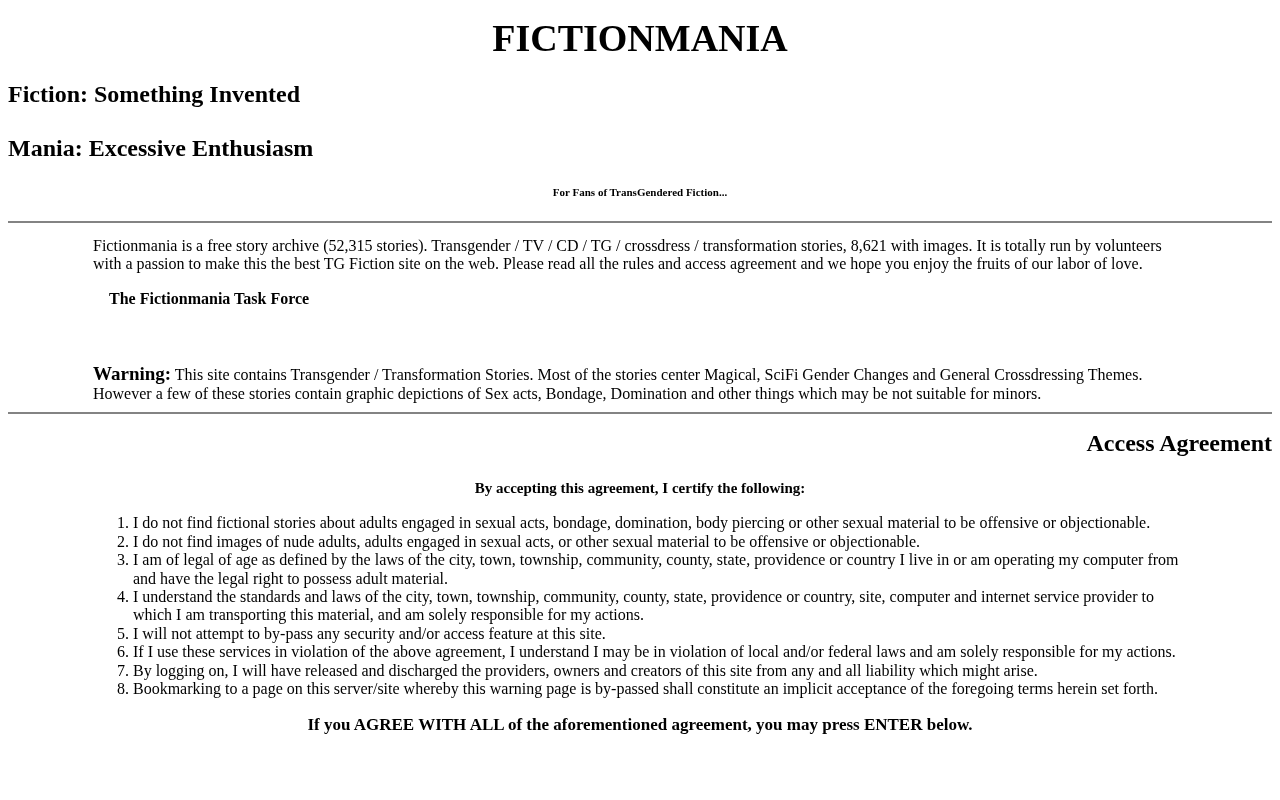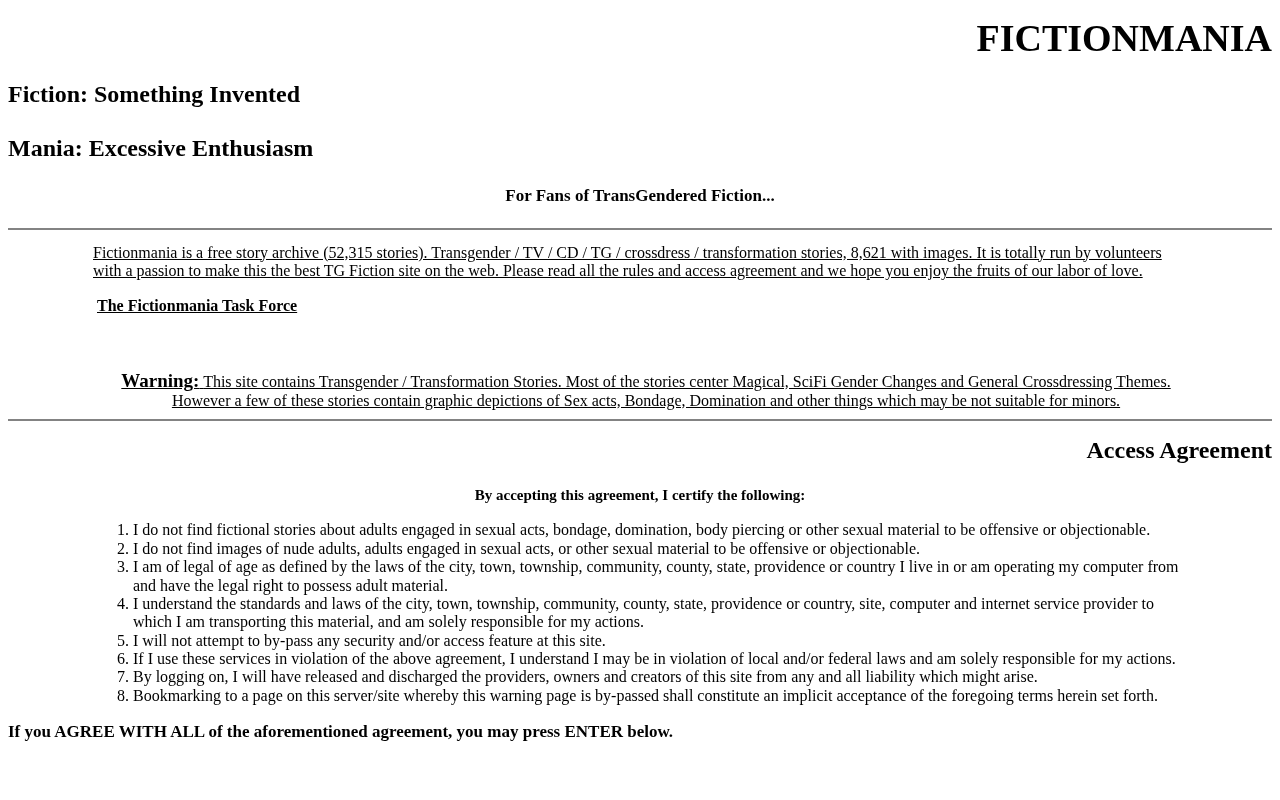--- a/index.html
+++ b/index.html
@@ -9,52 +9,51 @@
   body {
     margin: 8px;
     font-family: "Liberation Serif", "DejaVu Serif", serif;
     font-size: 16px;
     line-height: 1.15;
     width: 1264px;
   }
   .site-title {
     font-size: 38px;
     font-weight: bold;
-    text-align: right;
+    text-align: center;
     margin: 9px 0 0 0;
     line-height: 1.15;
   }
   .site-subtitle {
     font-size: 24px;
     font-weight: bold;
     text-align: left;
     margin: 20px 0 0 0;
     line-height: 1.13;
   }
   .tagline {
-    font-size: 17px;
+    font-size: 11px;
     font-weight: bold;
     text-align: center;
     margin: 24px 0 22px 0;
   }
   hr.rule {
     border: none;
     border-top: 2px solid #838383;
     margin: 0;
   }
   .indented {
     margin: 0 85px;
-    text-decoration: underline;
   }
   .indented p {
     margin: 14px 0 16px 0;
   }
   p.thanks { margin: 17px 0; }
-  p.signature { font-weight: bold; margin: 17px 4px; }
-  p.warning-para { margin: 54px 0 9px 12px; text-align: center; }
+  p.signature { font-weight: bold; margin: 17px 16px; }
+  p.warning-para { margin: 54px 0 9px 0; }
   .warning-label {
     font-size: 19px;
     font-weight: bold;
   }
   .agreement-heading {
     font-size: 24px;
     font-weight: bold;
     text-align: right;
     margin: 16px 0 2px 0;
     line-height: 1.13;
@@ -68,20 +67,21 @@
   ol.agreement-list {
     margin: 17px 85px 0 85px;
     padding-left: 40px;
   }
   ol.agreement-list li {
     margin: 0;
   }
   .enter-line {
     font-size: 17px;
     font-weight: bold;
+    text-align: center;
     margin: 17px 0 0 0;
   }
 </style>
 </head>
 <body>
 
 <h1 class="site-title">FICTIONMANIA</h1>
 
 <h2 class="site-subtitle"><span>Fiction: Something Invented</span><br>
 <br>

